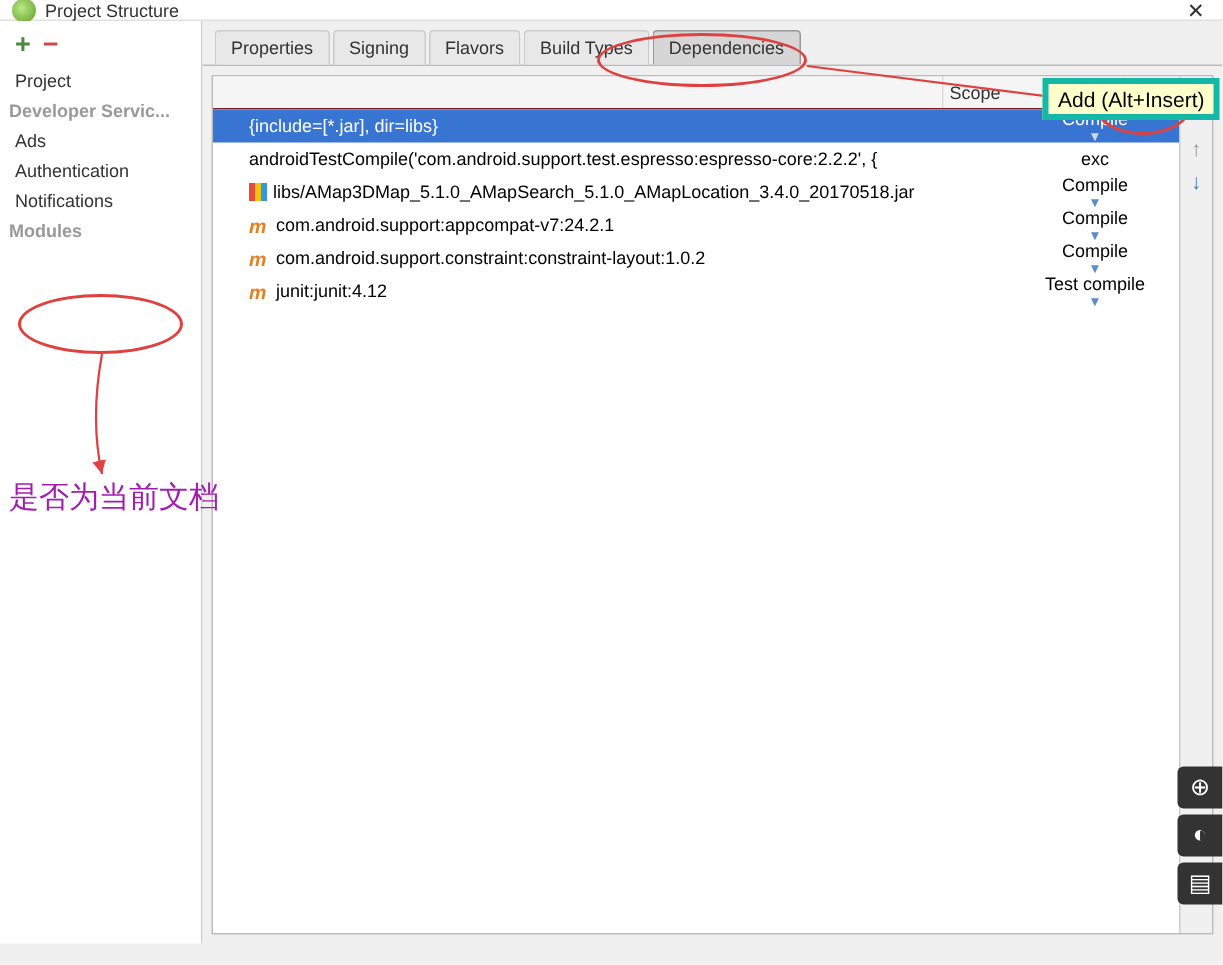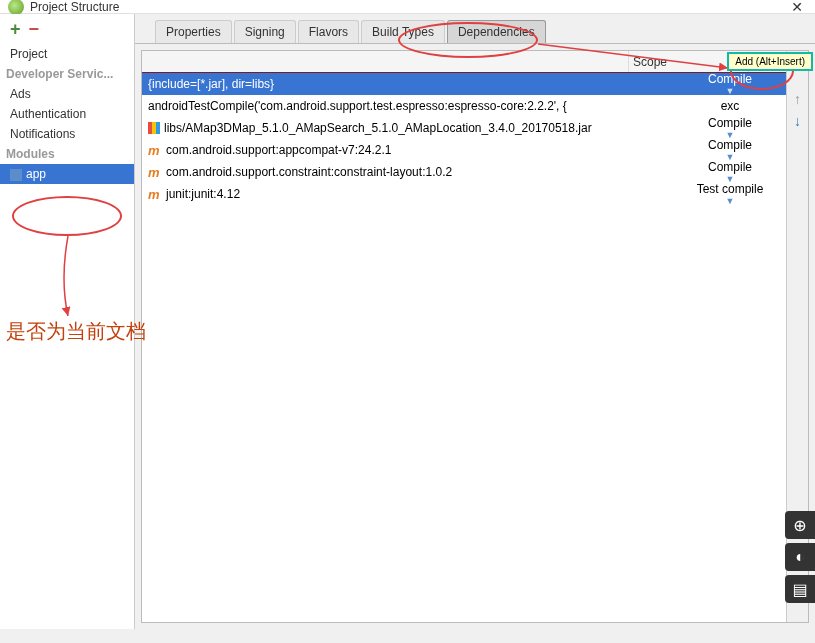--- a/index.html
+++ b/index.html
@@ -17,51 +17,51 @@
 .add-icon { color: #4a8a3a; font-size: 18px; font-weight: bold; cursor: pointer; }
 .remove-icon { color: #c94a4a; font-size: 18px; font-weight: bold; cursor: pointer; }
 .sidebar-list { flex: 1; font-size: 12px; position: relative; }
 .sidebar-item { padding: 3px 10px; color: #333; cursor: pointer; white-space: nowrap; overflow: hidden; text-overflow: ellipsis; }
 .sidebar-heading { padding: 3px 10px 3px 6px; color: #999; font-weight: bold; white-space: nowrap; overflow: hidden; text-overflow: ellipsis; }
 .sidebar-item.selected { background: #3874d1; color: #fff; }
 .module-icon { display: inline-block; width: 12px; height: 12px; background: #5a8dc9; vertical-align: middle; margin-right: 4px; }
 
 .content { flex: 1; background: #f0f0f0; display: flex; flex-direction: column; position: relative; }
 
-.tabs { height: 30px; display: flex; align-items: flex-end; padding-left: 20px; gap: 2px; border-bottom: 1px solid #bbb; background: #f0f0f0; }
+.tabs { height: 30px; display: flex; align-items: flex-end; padding-left: 8px; gap: 2px; border-bottom: 1px solid #bbb; background: #f0f0f0; }
 .tab { padding: 4px 10px; font-size: 12px; color: #333; border: 1px solid #ccc; border-bottom: none; background: #e8e8e8; cursor: pointer; border-radius: 3px 3px 0 0; }
 .tab.active { background: #d6d6d6; border-color: #999; }
 
 .dep-area { flex: 1; display: flex; background: #fff; margin: 6px; border: 1px solid #bbb; position: relative; }
 .dep-table { flex: 1; display: flex; flex-direction: column; }
 .dep-header { height: 22px; display: flex; background: #f5f5f5; border-bottom: 1px solid #7f1d1d; }
 .dep-header .col-name { flex: 1; }
 .dep-header .col-scope { width: 120px; font-size: 12px; color: #333; display: flex; align-items: center; padding-left: 4px; border-left: 1px solid #ddd; }
 .dep-header .col-actions { width: 38px; display: flex; align-items: center; justify-content: center; border-left: 1px solid #ddd; }
 .add-btn { width: 20px; height: 18px; border: 1px solid #999; background: #f5f5f5; color: #4a8a3a; font-size: 14px; font-weight: bold; display: flex; align-items: center; justify-content: center; cursor: pointer; border-radius: 2px; }
 
 .dep-rows { flex: 1; overflow: hidden; }
 .dep-row { height: 22px; display: flex; align-items: center; font-size: 12px; }
 .dep-row.selected { background: #3874d1; color: #fff; }
-.dep-row .cell-name { flex: 1; padding-left: 6px; white-space: nowrap; overflow: hidden; display: flex; align-items: center; gap: 4px; }
+.dep-row .cell-name { flex: 1; padding-left: 24px; white-space: nowrap; overflow: hidden; display: flex; align-items: center; gap: 4px; }
 .dep-row .cell-scope { width: 110px; padding-left: 4px; display: flex; align-items: center; justify-content: space-between; padding-right: 6px; flex-direction: column; }
 .dep-row .cell-scope .dd { color: #5a8dc9; font-size: 9px; }
 .dep-row.selected .cell-scope .dd { color: #cde; }
 .m-icon { color: #e67e22; font-weight: bold; font-style: italic; font-size: 13px; width: 14px; display: inline-block; }
 .jar-icon { width: 12px; height: 12px; display: inline-block; background: linear-gradient(to right, #e74c3c 0 33%, #f1c40f 33% 66%, #3498db 66% 100%); }
 
 .side-buttons { width: 22px; background: #f0f0f0; border-left: 1px solid #ccc; display: flex; flex-direction: column; align-items: center; padding-top: 40px; gap: 6px; }
 .arrow-btn { font-size: 14px; color: #999; cursor: pointer; }
 .arrow-btn.active { color: #3a7ab8; }
 
-.tooltip { position: absolute; top: 38px; right: 2px; background: #ffffcc; border: 2px solid #14b8a6; font-size: 10px; padding: 2px 6px; z-index: 10; }
+.tooltip { position: absolute; top: 38px; right: 2px; background: #ffffcc; border: 4px solid #14b8a6; font-size: 14px; padding: 2px 6px; z-index: 10; }
 
 .annotation-circle { position: absolute; border: 2px solid #e04040; border-radius: 50%; pointer-events: none; z-index: 5; }
 .annotation-arrow { position: absolute; pointer-events: none; z-index: 5; }
-.annotation-text { position: absolute; color: #c2410c; font-size: 20px; font-family: "SimSun", serif; pointer-events: none; z-index: 5; }
+.annotation-text { position: absolute; color: #a21caf; font-size: 20px; font-family: "SimSun", serif; pointer-events: none; z-index: 5; }
 
 .float-icons { position: absolute; right: 0px; bottom: 40px; display: flex; flex-direction: column; gap: 4px; }
 .float-icon { width: 30px; height: 28px; background: #333; border-radius: 4px 0 0 4px; display: flex; align-items: center; justify-content: center; color: #fff; font-size: 16px; }
 </style>
 </head>
 <body>
 
 <div class="titlebar">
   <div class="logo"></div>
   <div class="title">Project Structure</div>
@@ -74,23 +74,20 @@
       <span class="add-icon">+</span>
       <span class="remove-icon">−</span>
     </div>
     <div class="sidebar-list">
       <div class="sidebar-item">Project</div>
       <div class="sidebar-heading">Developer Servic...</div>
       <div class="sidebar-item">Ads</div>
       <div class="sidebar-item">Authentication</div>
       <div class="sidebar-item">Notifications</div>
       <div class="sidebar-heading">Modules</div>
-      <div class="sidebar-item selected">
-        <span class="module-icon"></span><span>app</span>
-      </div>
     </div>
   </div>
 
   <div class="content">
     <div class="tabs">
       <div class="tab">Properties</div>
       <div class="tab">Signing</div>
       <div class="tab">Flavors</div>
       <div class="tab">Build Types</div>
       <div class="tab active">Dependencies</div>

